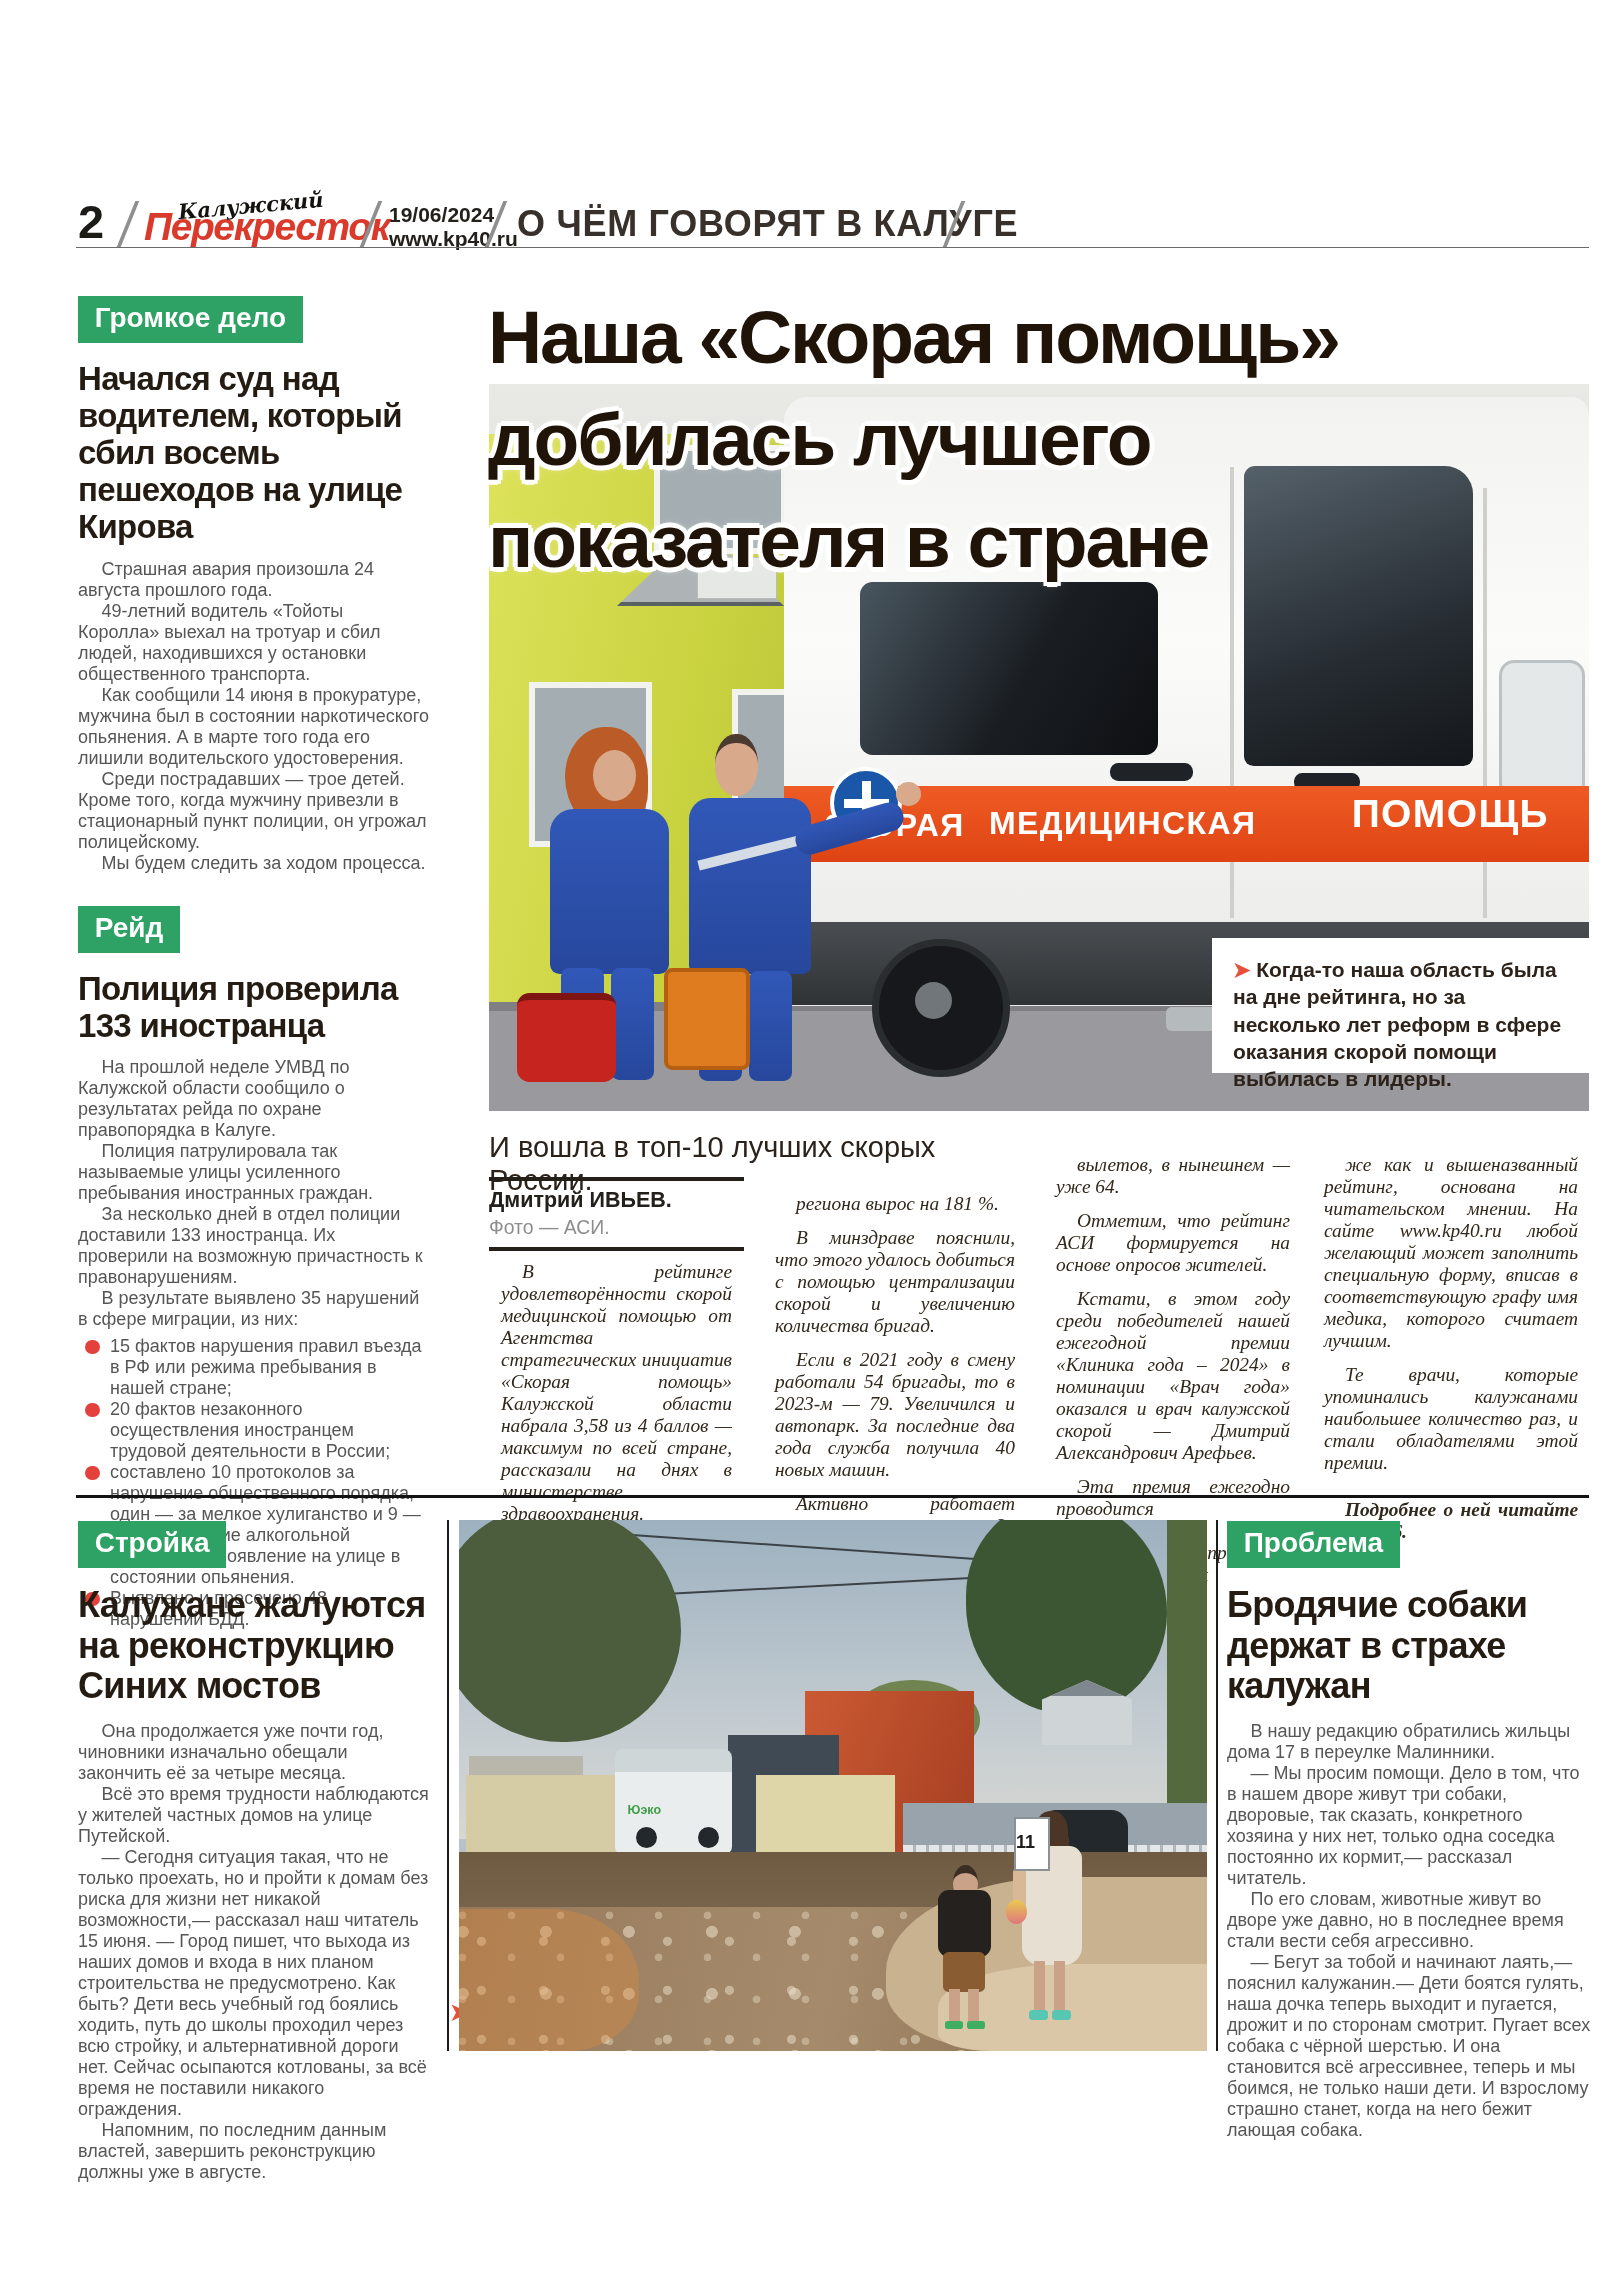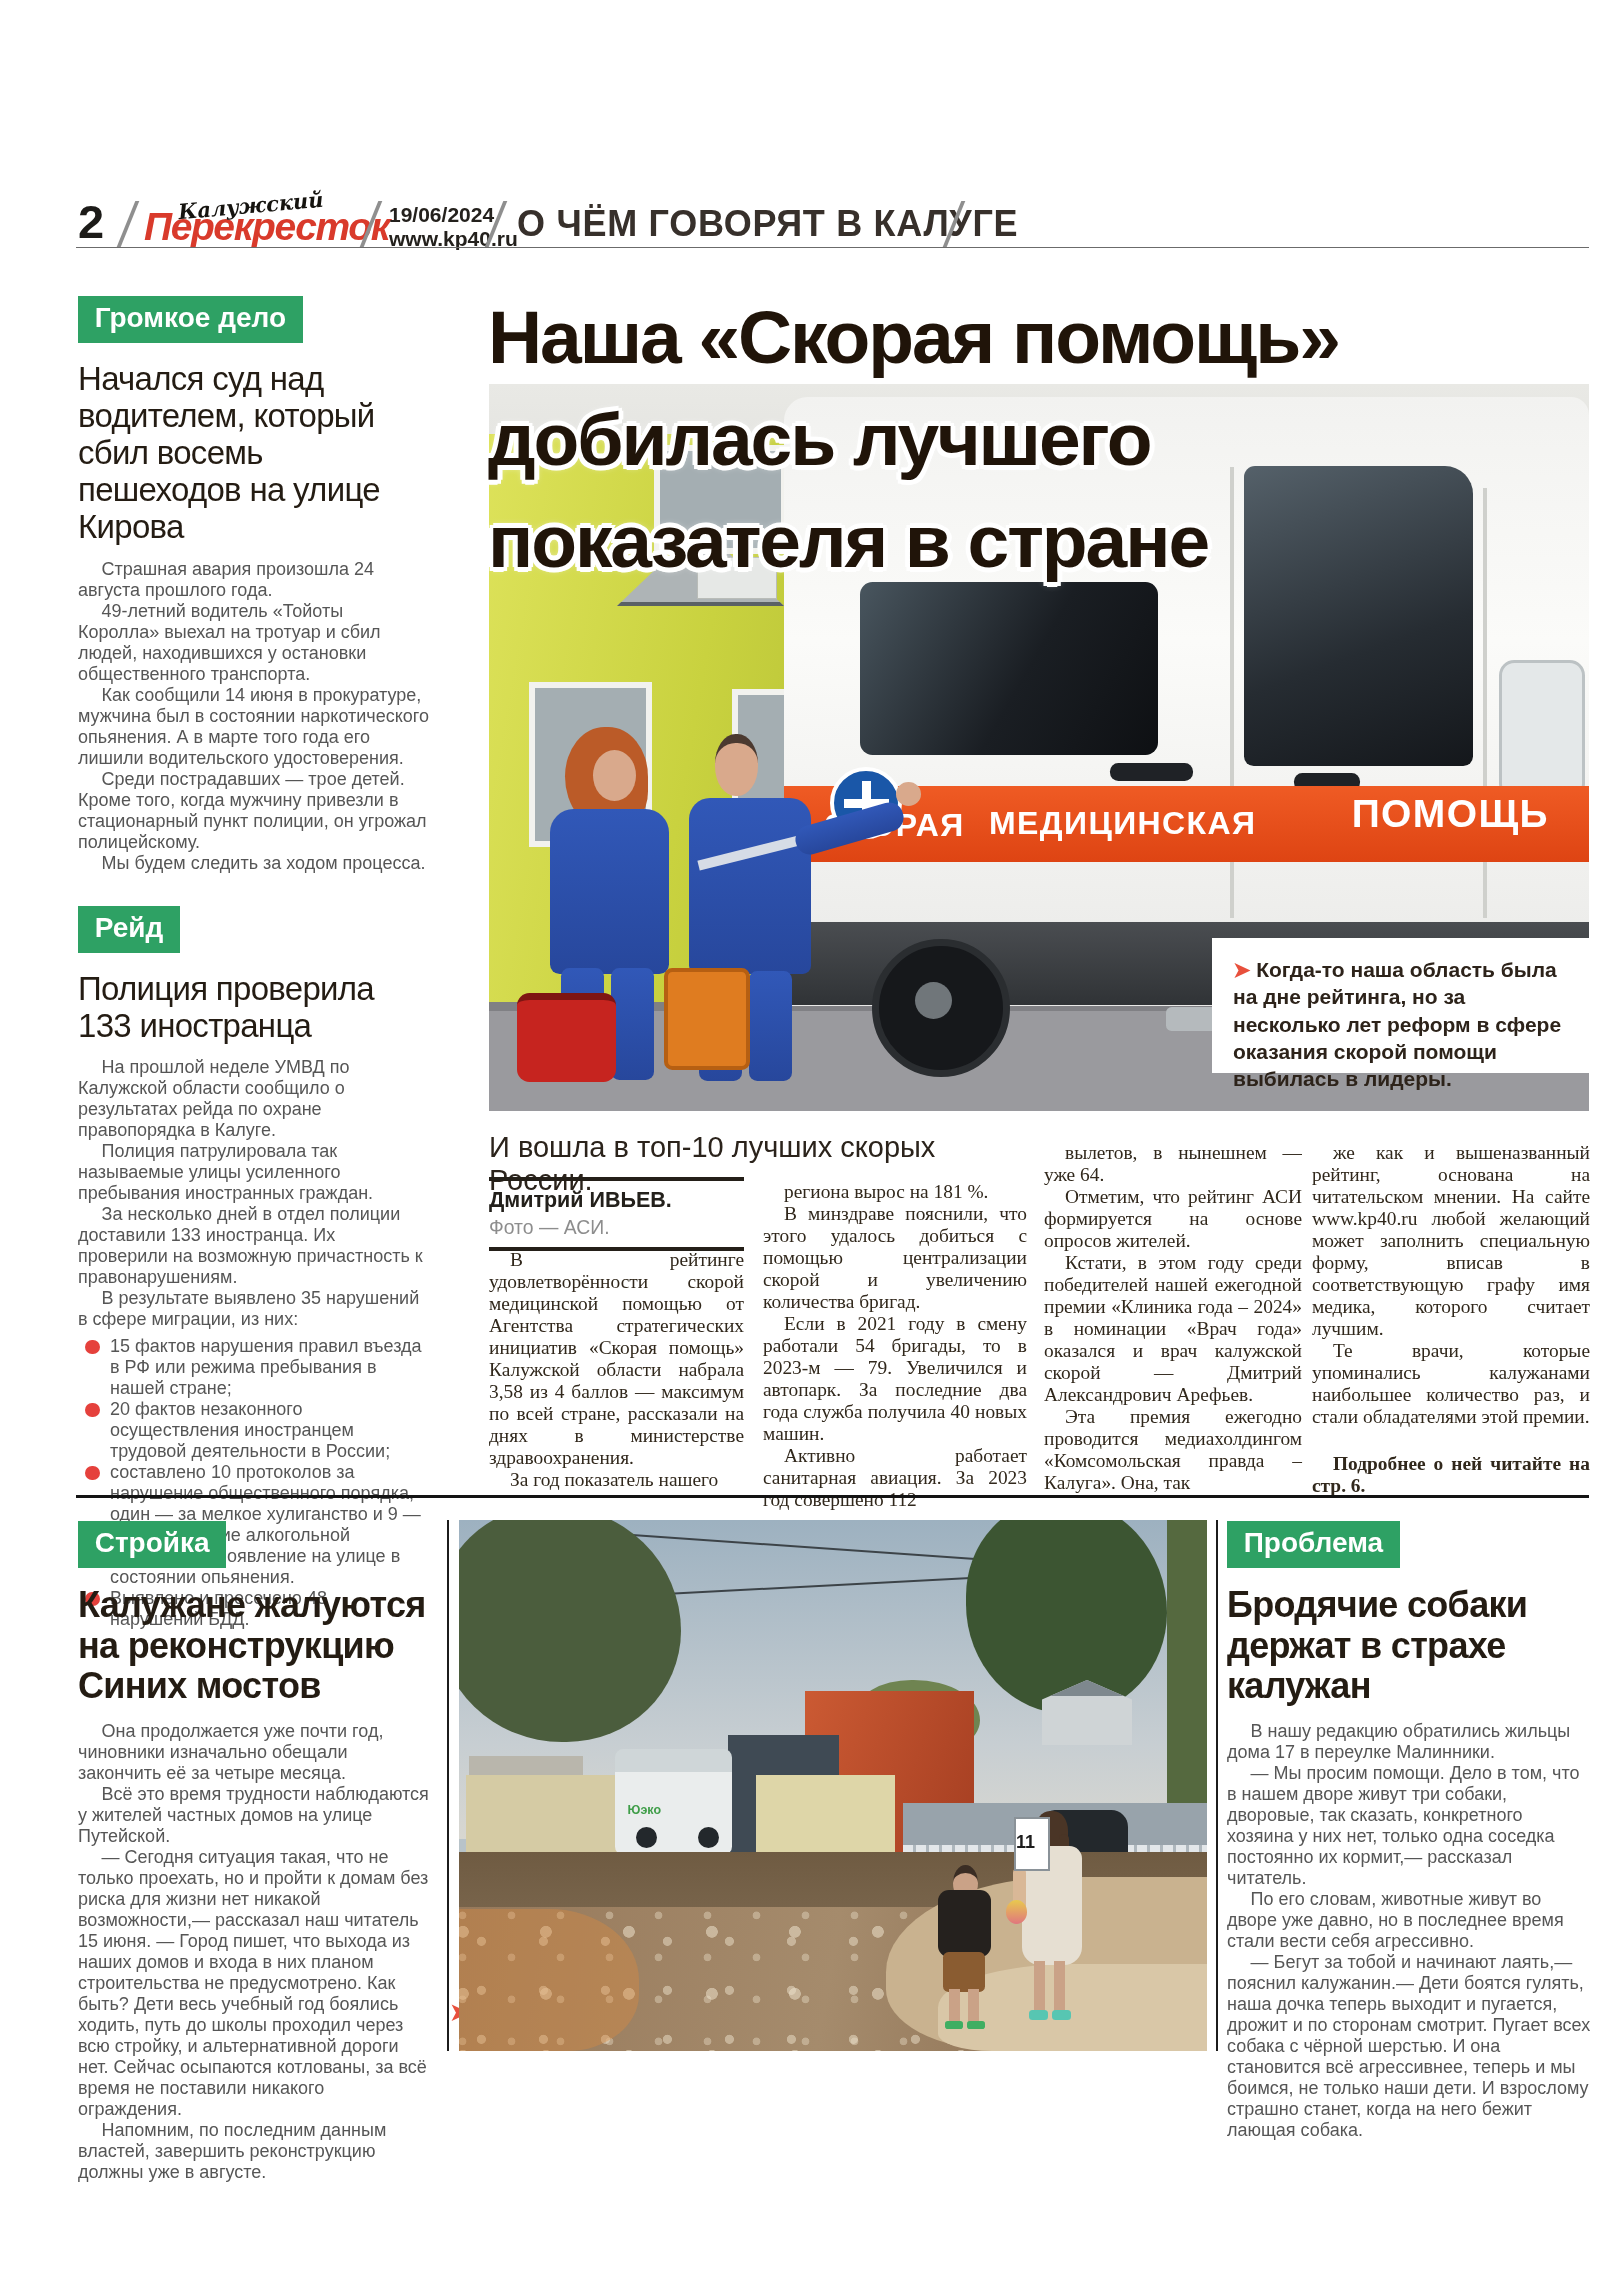--- a/index.html
+++ b/index.html
@@ -15,41 +15,41 @@
                font-weight:700;font-size:21px;color:#15130f;transform:rotate(-5deg);z-index:2;}
   .logo-main{left:144px;top:205px;font-size:39px;font-weight:800;font-style:italic;
              letter-spacing:-1.4px;color:#d93a2b;}
   .dateblock{left:389px;top:203px;font-size:21px;font-weight:600;line-height:1.12;color:#24211d;}
   .section-title{left:517px;top:203px;font-size:36px;font-weight:600;letter-spacing:0.7px;color:#37302b;}
 
   
   .badge{display:inline-block;background:#2ea164;color:#fff;font-weight:700;font-size:28px;
          line-height:1;padding:8.3px 16.7px 11px;}
   .side-col{width:351px;}
-  .side-headline{margin:18px 0 12.5px;font-size:33px;line-height:1.12;font-weight:400;
+  .side-headline{margin:18px 0 12.5px;font-size:33px;line-height:1.12;font-weight:700;
                  letter-spacing:-0.7px;color:#241c13;}
   .side-body p{margin:0;font-size:18px;line-height:21px;color:#565656;text-indent:23.6px;
                text-align:left;}
   .side-body ul{margin:6px;padding:0;list-style:none;}
   .side-body li{position:relative;margin:0;padding-left:26px;font-size:18px;line-height:21px;color:#565656;}
   .dot{position:absolute;left:1.4px;top:3.5px;width:14.6px;height:14.6px;border-radius:50%;background:#e5413c;}
 
   
   .main-headline{left:488px;top:286px;width:1124px;z-index:5;font-size:75px;line-height:1.36;
     font-weight:800;letter-spacing:-2.1px;color:#201409;white-space:pre-line;
     text-shadow:-4.9px 0 0 #fff,4.9px 0 0 #fff,0 -4.9px 0 #fff,0 4.9px 0 #fff,
                 -3.5px -3.5px 0 #fff,3.5px 3.5px 0 #fff,-3.5px 3.5px 0 #fff,3.5px -3.5px 0 #fff,0 0 9.7px #fff;}
   .subhead{left:489px;top:1131px;width:555px;font-size:29px;font-weight:500;color:#2b231b;}
   .byline-block{left:489px;top:1177px;width:255px;border-top:4.2px solid #241f18;
                 border-bottom:4.2px solid #241f18;padding:7px 0 8.3px;}
   .byline{font-size:21.5px;font-weight:800;color:#23201b;}
   .photo-credit{font-size:19.4px;color:#8d8d8d;margin-top:2.8px;}
   .serif-col{font-family:"Liberation Serif",serif;}
-  .serif-col p{margin:0;font-size:19.4px;line-height:22px;color:#31281c;text-align:justify;
-               text-indent:21px;hyphens:auto;}
+  .serif-col p{margin:12px;font-size:19.4px;line-height:22px;color:#31281c;text-align:justify;
+               text-indent:21px;hyphens:auto;font-style:italic;}
   .footer-note{margin-top:25px;font-weight:700;}
   .footer-note p{font-weight:700;}
 
   
   .photo1{left:489px;top:384px;width:1100px;height:727px;overflow:hidden;background:#d9d9d5;z-index:1;}
   .p1sky{left:0;top:0;width:100%;height:100%;background:linear-gradient(#e9e9e5,#d4d4d2 45%,#cbcbc9);}
   .p1bld{left:0;top:50px;width:326px;height:569px;background:linear-gradient(100deg,#dde25a,#c9d23f 60%,#b9c438);}
   .p1win{background:#a4aeb2;border:6.2px solid #f2f2ee;}
   .p1ac{left:208px;top:173px;width:78px;height:40px;background:#e6e8e6;border:1.4px solid #b9bcb8;}
   .p1gable{left:128px;top:142px;width:167px;height:76px;background:#aeb4b6;

